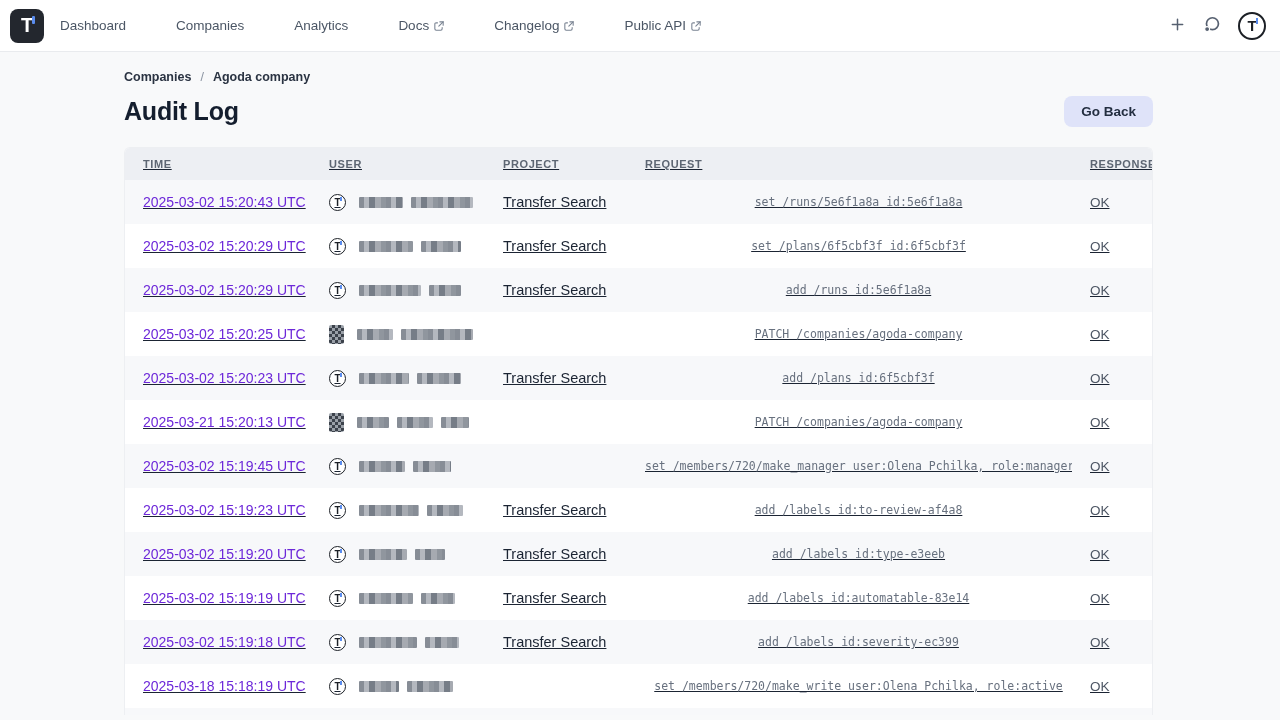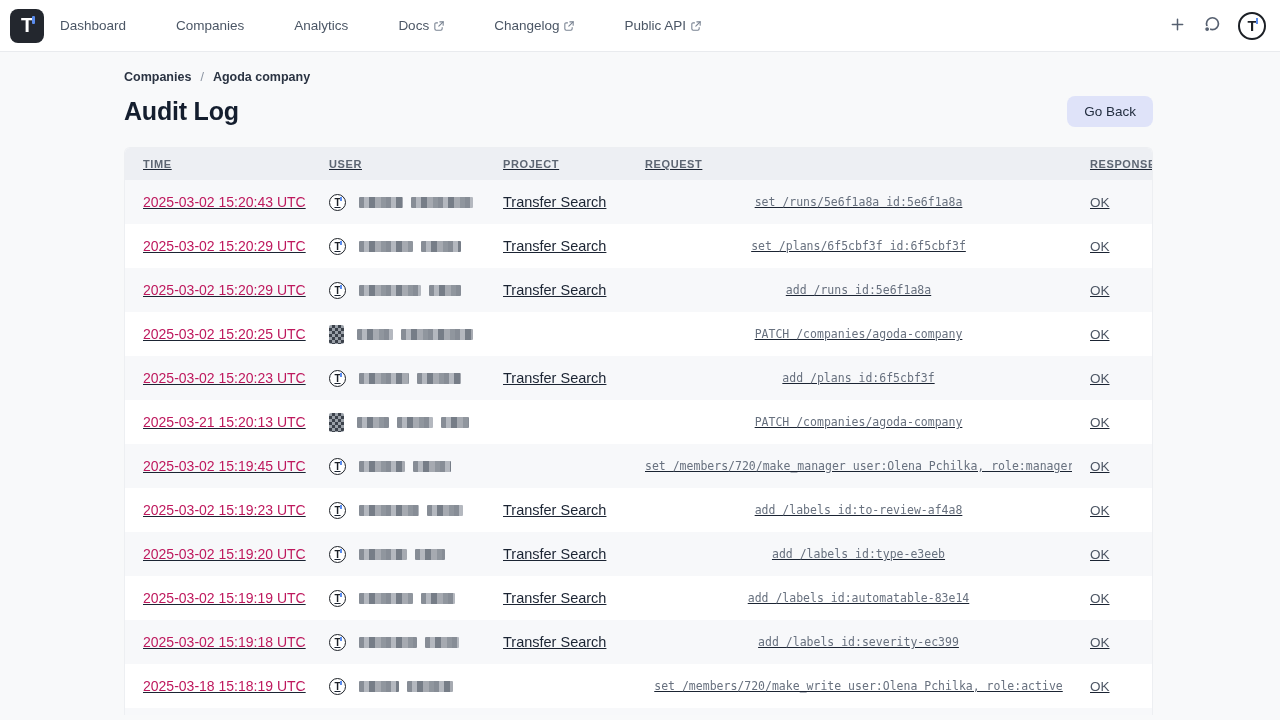--- a/index.html
+++ b/index.html
@@ -45,41 +45,41 @@
   .breadcrumb {
     padding-top:18px; font-size:12.5px; font-weight:700; color:#2a3342;
     display:flex; align-items:center; gap:9px;
   }
   .breadcrumb .sep { color:#8a93a1; font-weight:400; }
   .breadcrumb .crumb { cursor:pointer; }
   .title-row { margin-top:12px; display:flex; align-items:center; justify-content:space-between; }
   .page-title { font-size:25px; font-weight:800; color:#141e2e; letter-spacing:-0.2px; }
   .go-back {
     background:#dfe3f9; color:#232e40; border:none; border-radius:8px;
-    height:31px; padding:0 17px; font-size:13.5px; font-weight:400;
+    height:31px; padding:0 17px; font-size:13.5px; font-weight:700;
     font-family:"Liberation Sans", sans-serif; cursor:pointer;
   }
 
   
   .audit-table {
     margin-top:20px; background:#fff; border:1px solid #edeff2; border-bottom:none;
     border-radius:6px 6px 0 0; overflow:hidden;text-decoration:underline;
   }
   .tr { display:grid; grid-template-columns:186px 174px 142px 445px 1fr; align-items:center; }
   .thead {
     height:32px; background:#edeff3;
   }
   .th {
     font-size:11px; font-weight:700; letter-spacing:0.6px; color:#5d6673;
     padding-left:18px; text-transform:uppercase;
   }
   .tbody .tr { height:44px; background:#ffffff; }
   .tbody .tr:nth-child(odd) { background:#f7f8fa; }
   .td { padding-left:18px; overflow:hidden; white-space:nowrap; }
-  .td-time { font-size:14px; color:#be185d; }
+  .td-time { font-size:14px; color:#6d28d9; }
   .td-user { display:flex; align-items:center; gap:13px; }
   .row-avatar {
     width:17px; height:17px; border:1.5px solid #1c2026; border-radius:50%;
     background:#fff; display:flex; align-items:center; justify-content:center;
     position:relative; font-weight:800; font-size:10px; color:#1c2026; flex:0 0 auto;
   }
   .row-avatar .tick { position:absolute; top:2.5px; right:3.5px; width:1.5px; height:4px; background:#5b8def; }
   .photo-avatar {
     width:15px; height:19px; border-radius:2px; flex:0 0 auto;
     background:repeating-conic-gradient(#3c424b 0% 25%, #9aa0a8 0% 50%);

